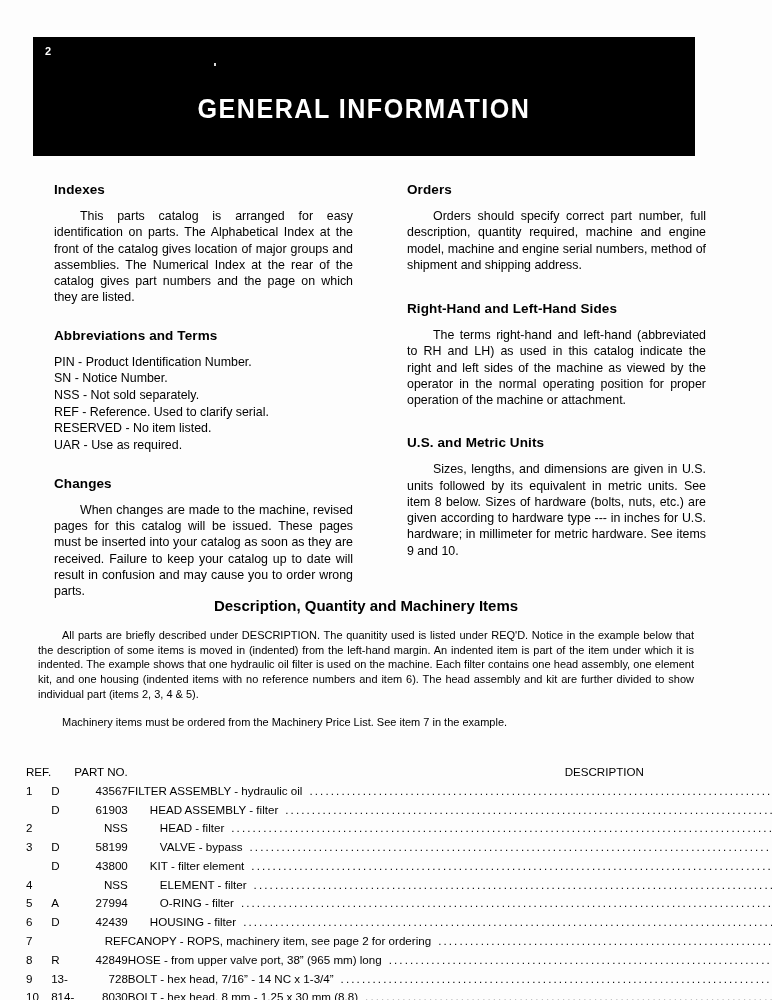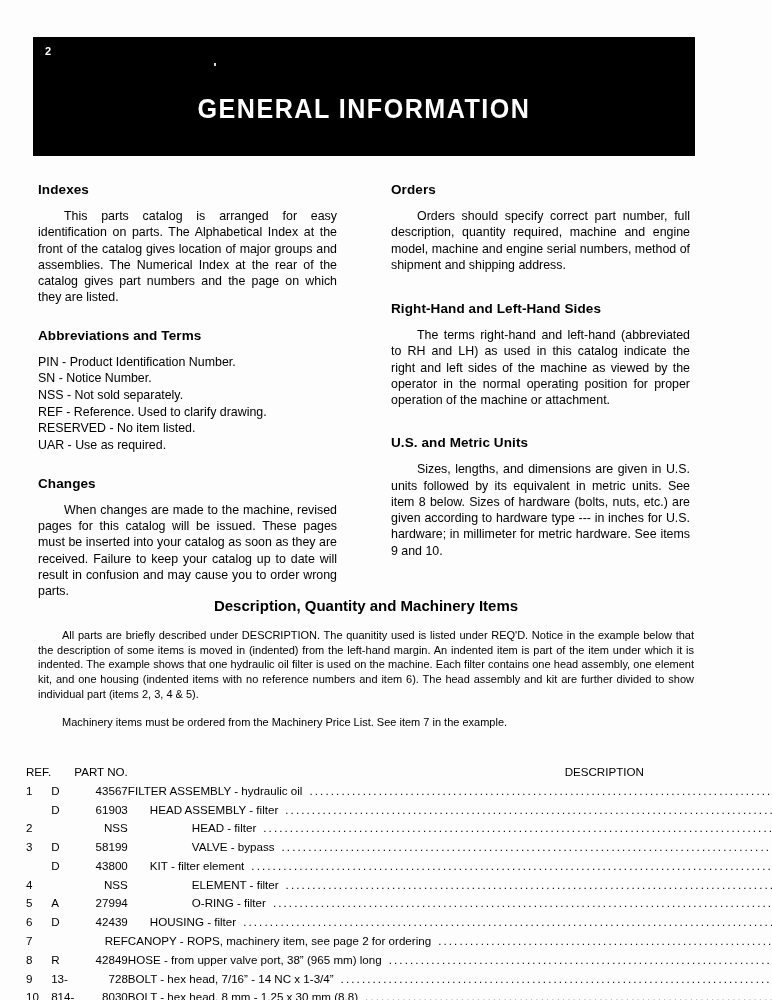--- a/index.html
+++ b/index.html
@@ -60,21 +60,21 @@
     top: 26px;
     width: 2px;
     height: 3px;
     background: #ffffff;
     opacity: 0.85;
   }
 
   
   .cols {
     position: absolute;
-    left: 38px;
+    left: 54px;
     top: 182px;
     width: 652px;
     height: 400px;
   }
   .col {
     position: absolute;
     top: 0;
     width: 299px;
   }
   .col-left  { left: 0; }
@@ -166,21 +166,21 @@
     flex: 1 1 auto;
     overflow: hidden;
     white-space: nowrap;
     margin: 0 4px 0 7px;
     letter-spacing: 2.1px;
     font-size: 11.6px;
     line-height: 1;
   }
   .lvl-0 { margin-left: 0px; }
   .lvl-1 { margin-left: 22px; }
-  .lvl-2 { margin-left: 64px; }
+  .lvl-2 { margin-left: 32px; }
 
   .hdr-row th { padding-bottom: 2px; }
 </style>
 </head>
 <body>
 
 <div class="page">
 
   <div class="header-banner">
     <div class="page-number">2</div>
@@ -196,21 +196,21 @@
         <h2 class="sec-head">Indexes</h2>
         <p><span class="indent"></span><span>This parts catalog is arranged for easy identification on parts. The Alphabetical Index at the front of the catalog gives location of major groups and assemblies. The Numerical Index at the rear of the catalog gives part numbers and the page on which they are listed.</span></p>
       </div>
 
       <div class="sec" style="margin-top:22px;">
         <h2 class="sec-head">Abbreviations and Terms</h2>
         <div class="abbrev-list">
           <div>PIN - Product Identification Number.</div>
           <div>SN - Notice Number.</div>
           <div>NSS - Not sold separately.</div>
-          <div>REF - Reference. Used to clarify drawing.</div>
+          <div>REF - Reference. Used to clarify serial.</div>
           <div>RESERVED - No item listed.</div>
           <div>UAR - Use as required.</div>
         </div>
       </div>
 
       <div class="sec" style="margin-top:22px;">
         <h2 class="sec-head">Changes</h2>
         <p><span class="indent"></span><span>When changes are made to the machine, revised pages for this catalog will be issued. These pages must be inserted into your catalog as soon as they are received. Failure to keep your catalog up to date will result in confusion and may cause you to order wrong parts.</span></p>
       </div>
 

